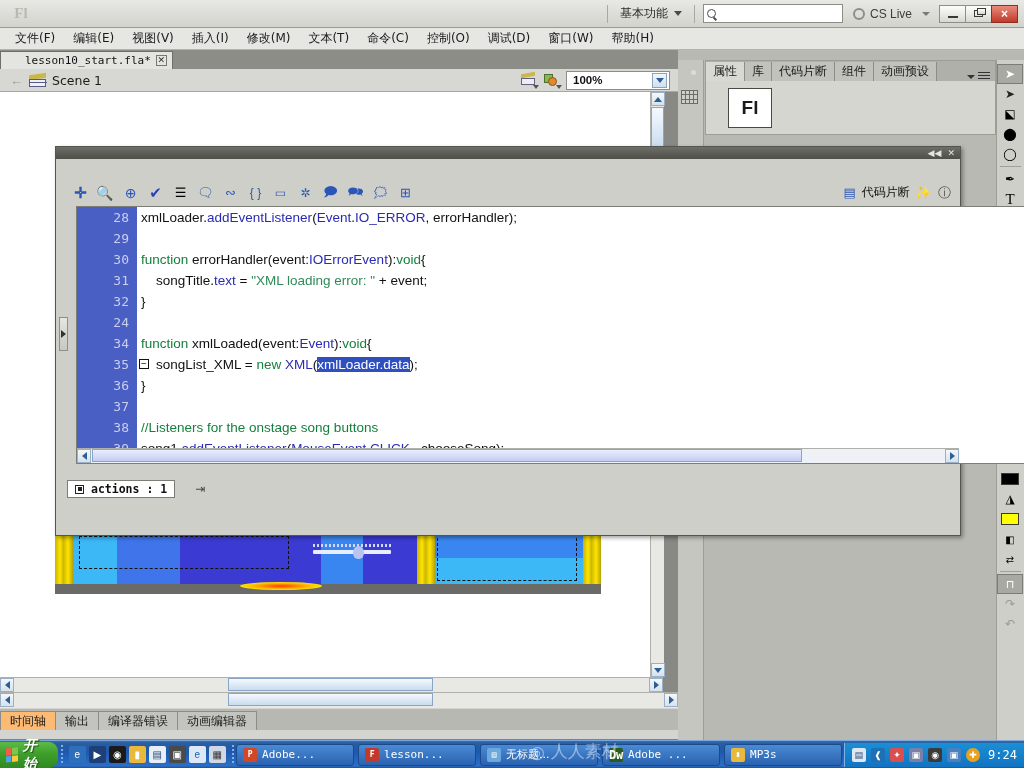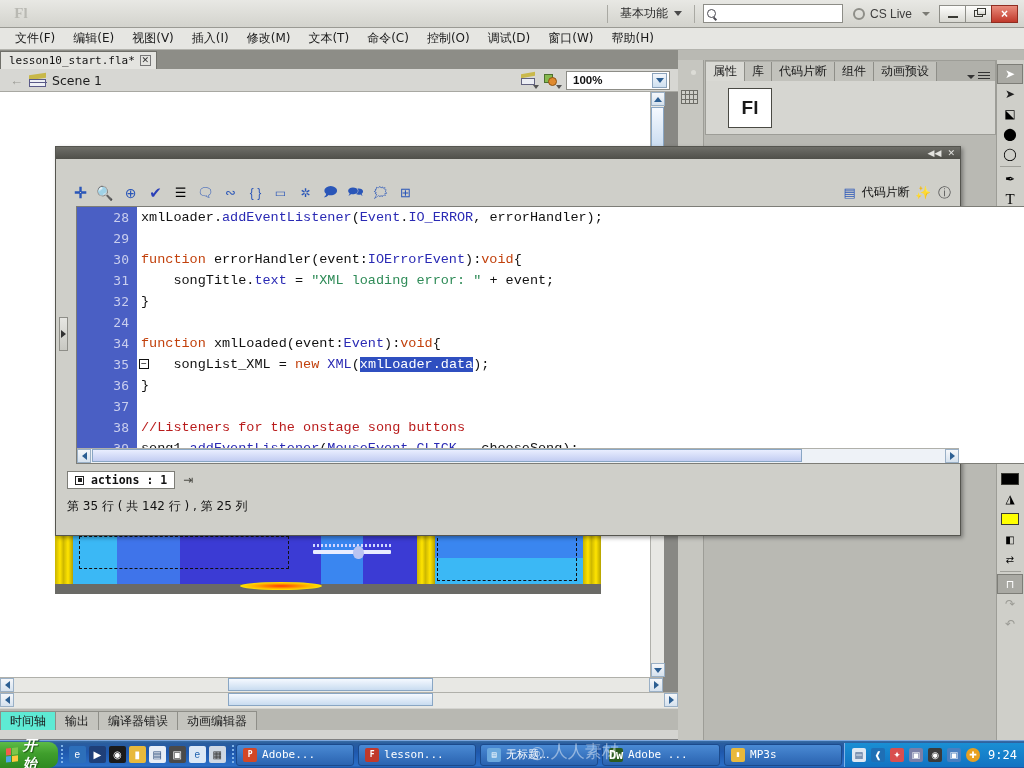--- a/index.html
+++ b/index.html
@@ -73,21 +73,21 @@
   .menu-item{ padding:2px 9px; font-size:12px; color:#1a1a1a; white-space:nowrap;
     font-family:"DejaVu Sans","Liberation Sans",sans-serif;}
 
   
   #doctabs{
     left:0; top:50px; width:678px; height:19px;
     background:#8d8d87; display:flex; align-items:flex-end;
   }
   #doctab{
     height:18px; background:#e4e4e0; border:1px solid #6f6f69; border-bottom:none;
-    display:flex;align-items:center;gap:5px;padding:0 5px 0 8px;font-size:11px;
+    display:flex;align-items:center;gap:5px;padding:0 5px 0 24px;font-size:11px;
     font-family:"DejaVu Sans Mono","Liberation Mono",monospace; color:#111;
   }
   .tabx{width:11px;height:11px;border:1px solid #777;display:flex;align-items:center;
     justify-content:center;font-size:9px;line-height:1;background:#e4e4e0;color:#333;
     font-family:"Liberation Sans",sans-serif;}
 
   
   #scenebar{
     left:0; top:69px; width:678px; height:23px;
     background:#d7d7d3; border-bottom:1px solid #a8a8a2;
@@ -163,21 +163,21 @@
   .ar-lf{width:0;height:0;border-top:4px solid transparent;border-bottom:4px solid transparent;border-right:5px solid #2c5f93;}
   .ar-rt{width:0;height:0;border-top:4px solid transparent;border-bottom:4px solid transparent;border-left:5px solid #2c5f93;}
 
   
   #bottombar{left:0;top:692px;width:678px;height:47px;background:#d4d4d0;}
   #bottom-scroll{left:0;top:0;width:678px;height:16px;background:#e8e8e4;border-top:1px solid #b0b0aa;}
   #bottom-tabs{left:0;top:17px;width:678px;height:21px;background:#b8b8b2;display:flex;align-items:flex-end;}
   .btab{height:19px;padding:0 9px;display:flex;align-items:center;font-size:12px;
     background:#c4c4be;border:1px solid #8e8e88;border-bottom:none;margin-right:-1px;color:#1a1a1a;
     font-family:"DejaVu Sans","Liberation Sans",sans-serif;}
-  .btab.active{background:#5eead4;}
+  .btab.active{background:#fdba74;}
 
   
   #rightdock{left:678px;top:50px;width:346px;height:690px;background:#b9b9b3;}
   #dock-iconcol{left:0;top:10px;width:26px;height:680px;background:#c6c6c0;border-right:1px solid #9d9d97;}
   .dockicon{width:20px;height:18px;margin:6px auto;position:relative;}
   .palette{width:18px;height:15px;background:#9a9a94;border-radius:50% 50% 45% 55%;position:relative;}
   .palette:after{content:"";position:absolute;left:10px;top:4px;width:5px;height:5px;background:#dcdcd6;border-radius:50%;}
   .grid9{width:17px;height:14px;background:#6d6d67;display:grid;grid-template-columns:repeat(4,1fr);
     grid-template-rows:repeat(3,1fr);gap:1px;padding:1px;}
   .grid9 span{background:#cfcfc9;}
@@ -239,35 +239,35 @@
   #gutter{
     position:absolute;left:0;top:0;width:60px;height:241px;background:#4a5fc4;
   }
   .gln{height:21px;line-height:21px;text-align:right;padding-right:8px;color:#c9ceee;
     font-family:"DejaVu Sans Mono","Liberation Mono",monospace;font-size:13px;}
   .foldbox{position:absolute;right:-12px;top:5px;width:10px;height:10px;background:#fff;
     border:1px solid #111;display:flex;align-items:center;justify-content:center;
     font-size:10px;line-height:1;color:#111;font-family:"Liberation Sans",sans-serif;}
   #codelines{
     position:absolute;left:64px;top:0;width:818px;height:241px;overflow:hidden;
-    font-family:Liberation Mono, monospace;font-size:13.5px;
+    font-family:Liberation Sans, sans-serif;font-size:13.5px;
     white-space:pre;color:#111;
   }
   .cl{height:21px;line-height:21px;}
-  .kw{color:#c2410c;}
+  .kw{color:#15803d;}
   .cls{color:#2a2ab4;}
   .str{color:#2e8b57;}
-  .cmt{color:#b91c1c;}
+  .cmt{color:#15803d;}
   .sel{background:#2f4fc0;color:#fff;}
   #code-vsb{position:absolute;right:0;top:0;width:14px;height:241px;background:#eef2f7;border-left:1px solid #b0b0aa;}
   #code-hsb{position:absolute;left:0;bottom:0;width:882px;height:15px;background:#eef2f7;border-top:1px solid #b0b0aa;}
   #ap-status{
     position:absolute;left:11px;top:319px;width:882px;height:58px;background:#cfcfc9;
   }
-  #pinrow{display:flex;align-items:center;gap:4px;margin-top:5px;}
+  #pinrow{display:flex;align-items:center;gap:16px;margin-top:14px;}
   #pinbox{height:18px;background:#fff;border:1px solid #7d7d77;display:flex;align-items:center;gap:7px;padding:0 7px;}
   .pinsq{width:9px;height:9px;border:1px solid #222;background:#fff;display:flex;align-items:center;justify-content:center;}
   .pinsq i{width:4px;height:4px;background:#222;display:block;}
   #pin-label{font-family:"DejaVu Sans Mono","Liberation Mono",monospace;font-size:11.5px;font-weight:bold;color:#111;}
   #linecol{margin-top:9px;font-size:12px;color:#111;font-family:"DejaVu Sans","Liberation Sans",sans-serif;}
   #ap-leftedge{position:absolute;left:3px;top:170px;width:9px;height:34px;
     background:linear-gradient(#e6e6e2,#c8c8c2);border:1px solid #8e8e88;
     display:flex;align-items:center;justify-content:center;}
 
   
@@ -612,21 +612,20 @@
   <div id="ap-status">
     <div id="pinrow">
       <div id="pinbox">
         <span class="pinsq">
             <i></i>
           </span>
         <span id="pin-label">actions : 1</span>
       </div>
       <span style="margin-left:4px;color:#4a4a44;font-size:12px">⇥</span>
     </div>
-    <div id="linecol">第 35 行 ( 共 142 行 ) , 第 25 列</div>
   </div>
 </div>
 
 <div id="taskbar" class="abs">
   <div id="startbtn">
     <span class="winflag">
         <span></span>
         <span></span>
         <span></span>
         <span></span>

